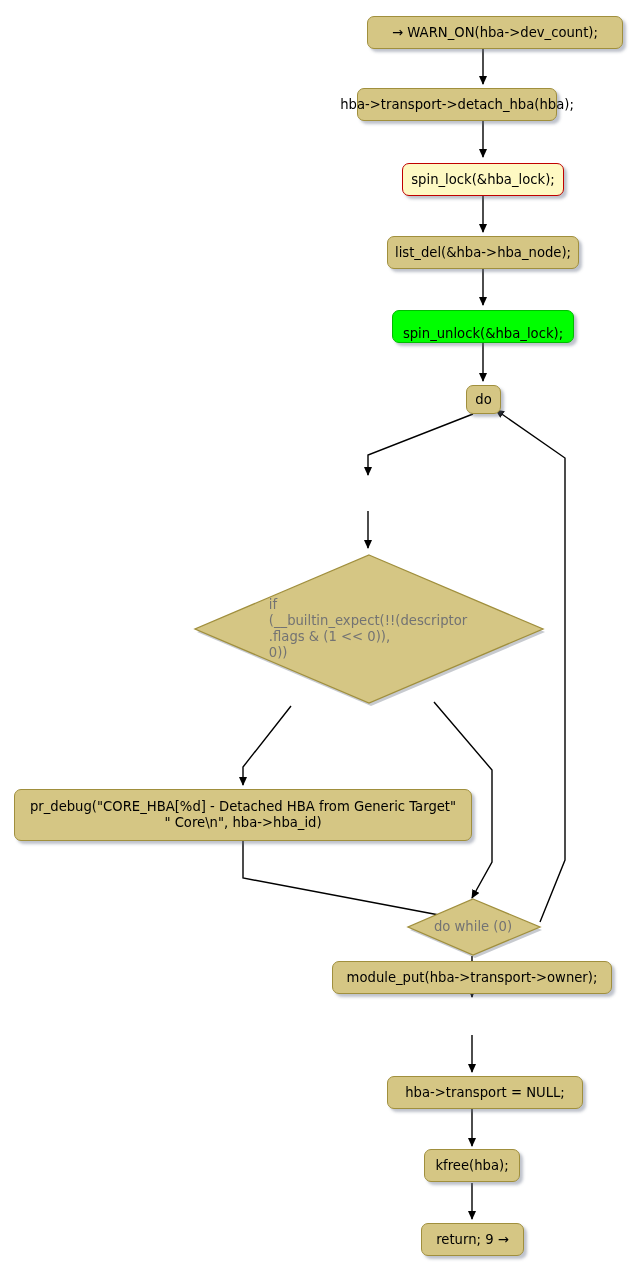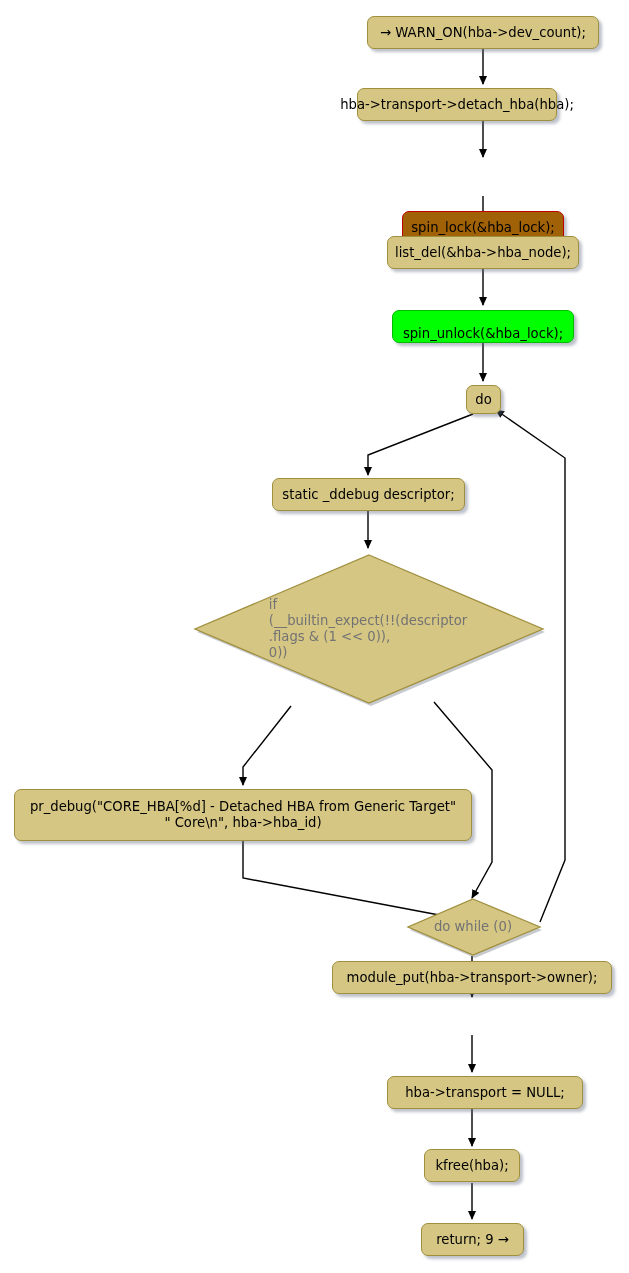--- a/index.html
+++ b/index.html
@@ -39,23 +39,22 @@
     line-height: 16px;
     text-align: center;
     display: flex;
     align-items: center;
     justify-content: center;
     white-space: pre;
     box-shadow: 3px 3px 3px rgba(100,110,130,0.42);
     z-index: 5;
   }
   .node.red {
-    background: #a16207;
+    background: #fef9c3;
     border-color: #c00000;
-    margin-top: 48px;
   }
   .node.green {
     background: #00ff00;
     border-color: #00bb00;
   }
   
   .diamond {
     position: absolute;
     z-index: 5;
   }
@@ -104,21 +103,21 @@
       <path d="M434,702 L492,770 L492,862 L472,898"></path>
       <path d="M243,841 L243,878 L455,918"></path>
       <path d="M540,922 L565,860 L565,458 L496,410"></path>
       <path d="M472,956 L472,997"></path>
       <path d="M472,1035 L472,1072"></path>
       <path d="M472,1109 L472,1146"></path>
       <path d="M472,1183 L472,1219"></path>
     </g>
   </svg>
 
-  <div class="node" style="left:367px; top:16px; width:232px; height:33px;">
+  <div class="node" style="left:367px; top:16px; width:256px; height:33px;">
     <span>→ WARN_ON(hba-&gt;dev_count);</span>
   </div>
 
   <div class="node" style="left:357px; top:88px; width:200px; height:33px;">
     <span>hba-&gt;transport-&gt;detach_hba(hba);</span>
   </div>
 
   <div class="node red" style="left:402px; top:163px; width:162px; height:33px;">
     <span>spin_lock(&amp;hba_lock);</span>
   </div>
@@ -128,23 +127,20 @@
   </div>
 
   <div class="node green" style="left:392px; top:310px; width:182px; height:33px;align-items:flex-end;">
     <span>spin_unlock(&amp;hba_lock);</span>
   </div>
 
   <div class="node" style="left:466px; top:385px; width:35px; height:29px;">
     <span>do</span>
   </div>
 
-  <div class="node" style="left:272px; top:478px; width:193px; height:33px;">
-    <span>static _ddebug descriptor;</span>
-  </div>
 
   <div class="diamond" style="left:190px; top:550px; width:356px; height:158px;">
     <svg class="dshape" viewBox="0 0 356 158">
       <polygon points="179,5 353,79 179,153 5,79" fill="#d5c684" stroke="#a08f3d" stroke-width="1.3" transform="translate(2,3)" opacity="0.38" style="fill:#6b7380;stroke:none"></polygon>
       <polygon points="179,5 353,79 179,153 5,79" fill="#d5c684" stroke="#a08f3d" stroke-width="1.3"></polygon>
     </svg>
     <div class="dlabel">if
 (__builtin_expect(!!(descriptor
 .flags &amp; (1 &lt;&lt; 0)),
 0))</div>

